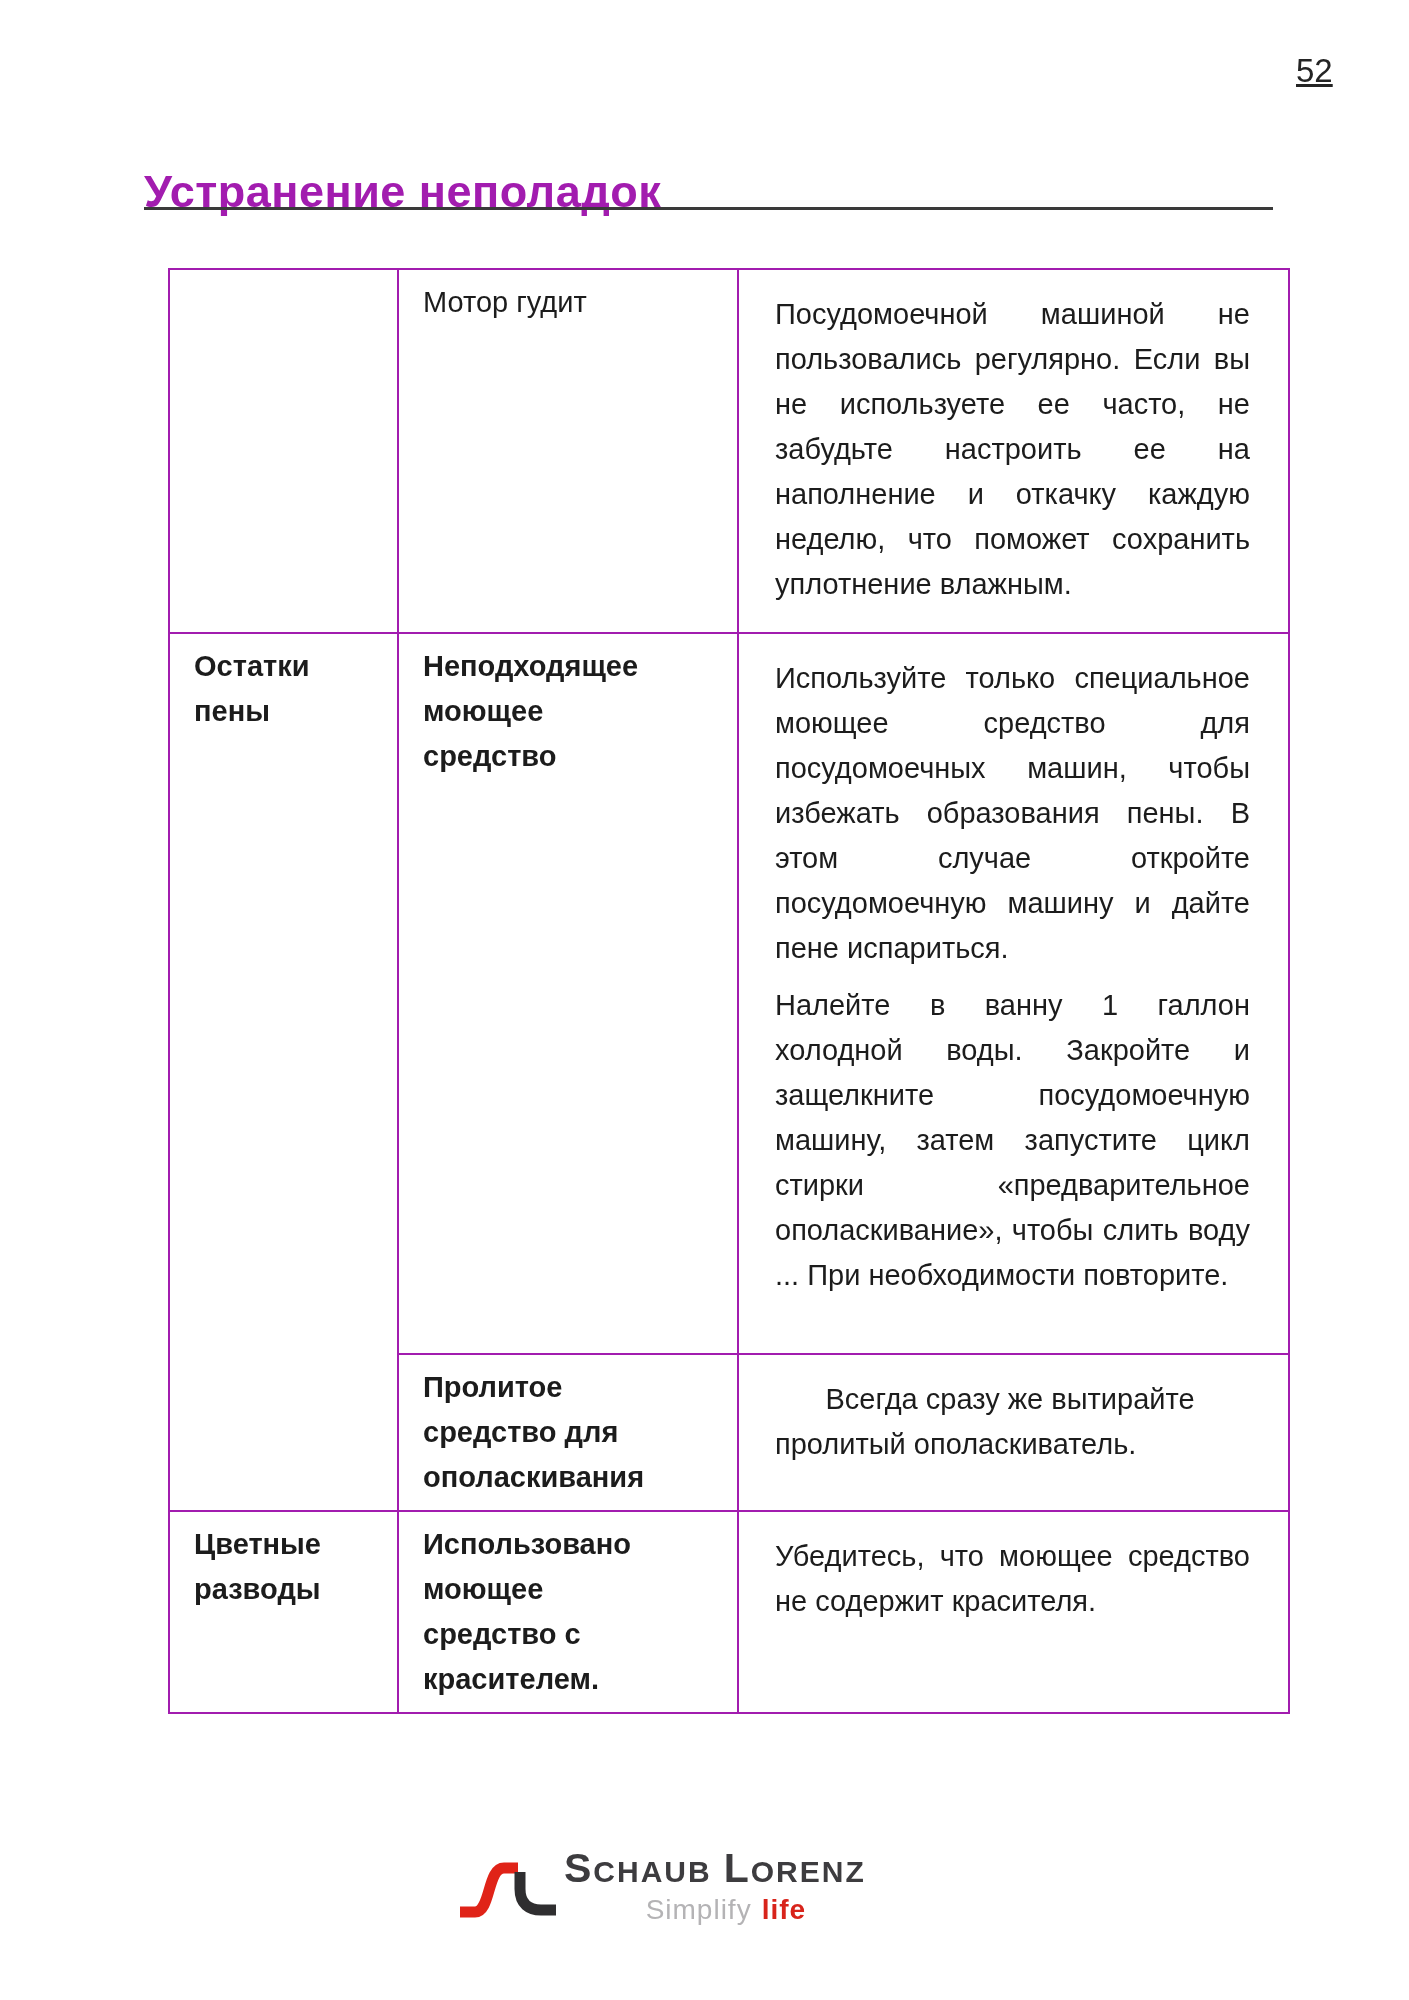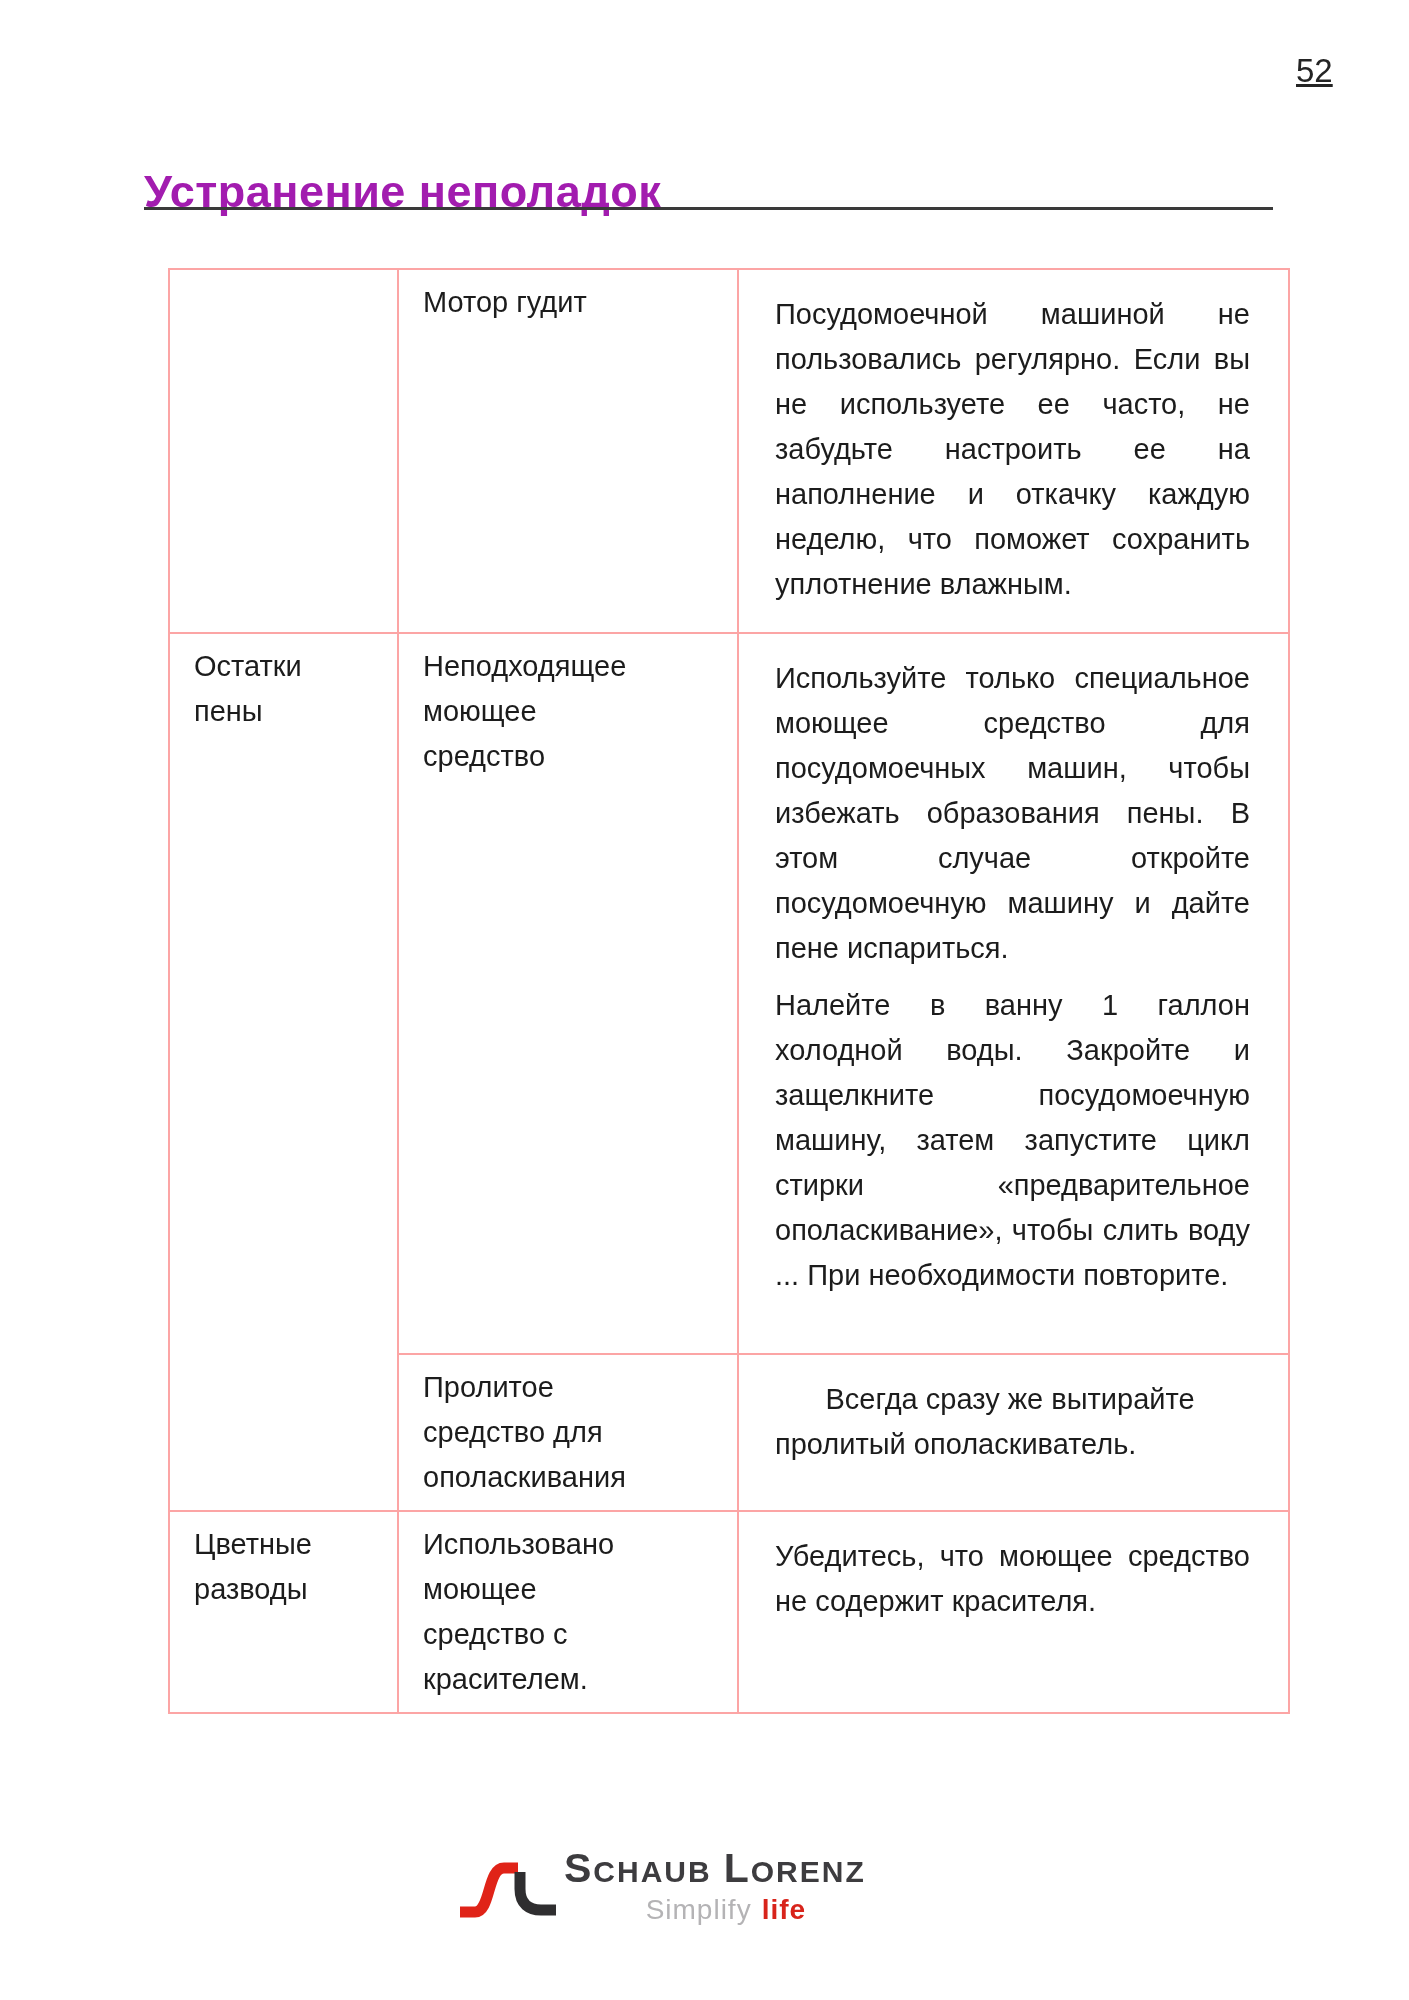--- a/index.html
+++ b/index.html
@@ -20,28 +20,28 @@
   .title-rule{
     position:absolute;top:207px;left:144px;width:1129px;height:3px;
     background:#3a3a3a;
   }
   
   .tbl-wrap{position:absolute;left:168px;top:268px;}
   table.troubleshoot{
     border-collapse:collapse;table-layout:fixed;width:1120px;
   }
   table.troubleshoot td{
-    border:2px solid #fca5a5;
+    border:2px solid #a21caf;
     vertical-align:top;
     padding:10px 26px 10px 24px;
     font-size:29px;line-height:45px;color:#1c1c1c;
     overflow:hidden;
   }
   td.no-top{border-top:none;}
-  .cell-lines div{white-space:nowrap;}
+  .cell-lines div{white-space:nowrap;font-weight:bold;}
   .para{margin:12px;text-align:justify;text-align-last:left;}
   .cell-left .para{text-align:center;max-width:470px;}
   tr.r1{height:364px;} tr.r2{height:721px;} tr.r3{height:137px;} tr.r4{height:177px;padding-left:41px;}
   
   .logo{position:absolute;left:458px;top:1845px;display:flex;align-items:flex-start;}
   .logo-emblem{width:100px;height:78px;margin-top:6px;}
   .logo-text{margin-left:6px;}
   .brand{display:flex;align-items:baseline;font-weight:700;color:#3d3c3f;letter-spacing:2px;white-space:nowrap;}
   .brand .big{font-size:41px;}
   .brand .small{font-size:30px;}

